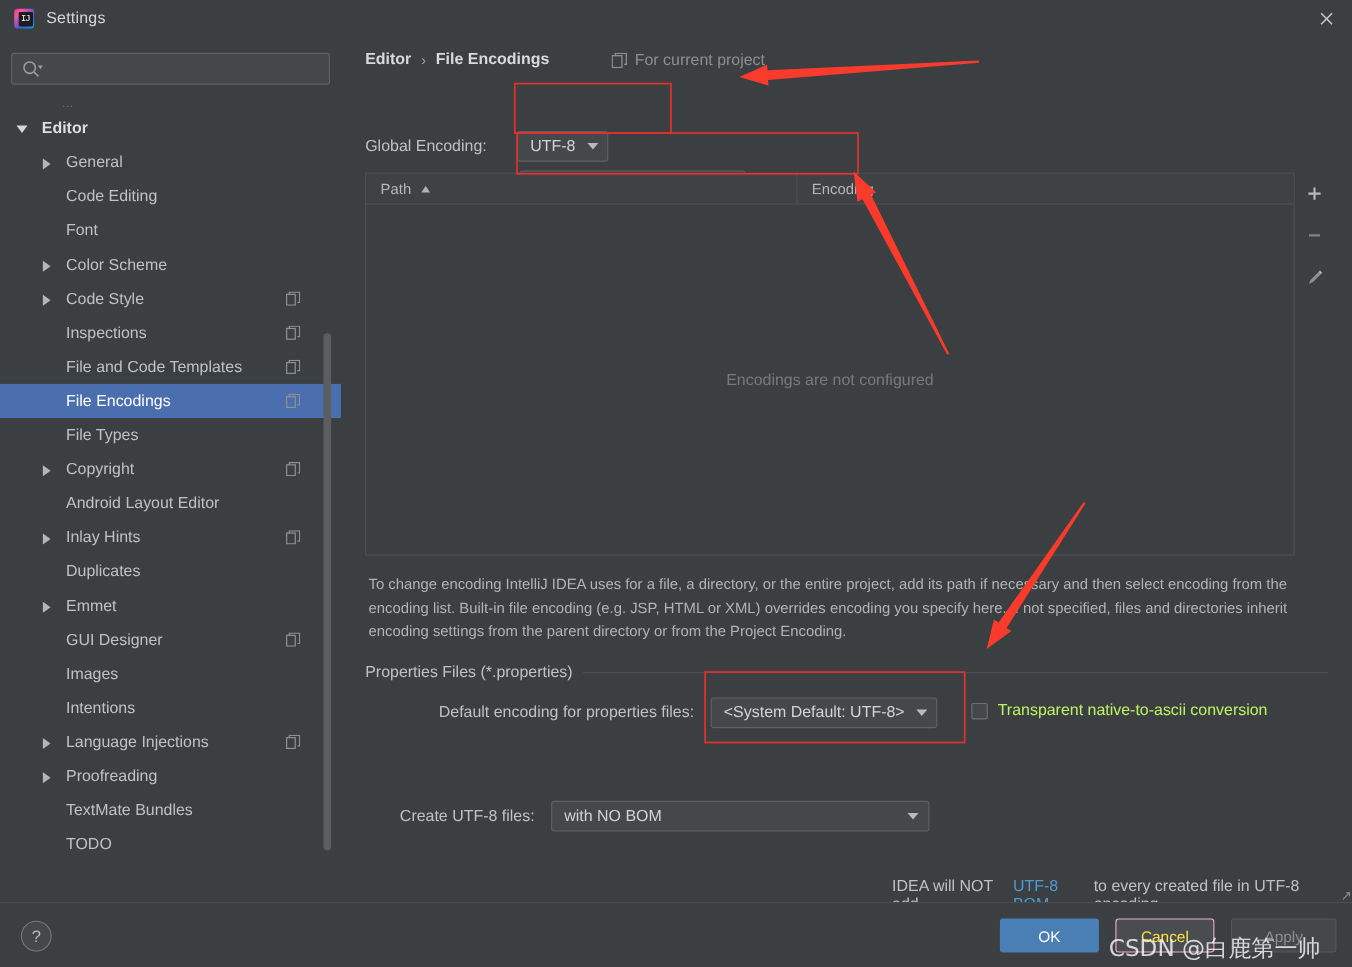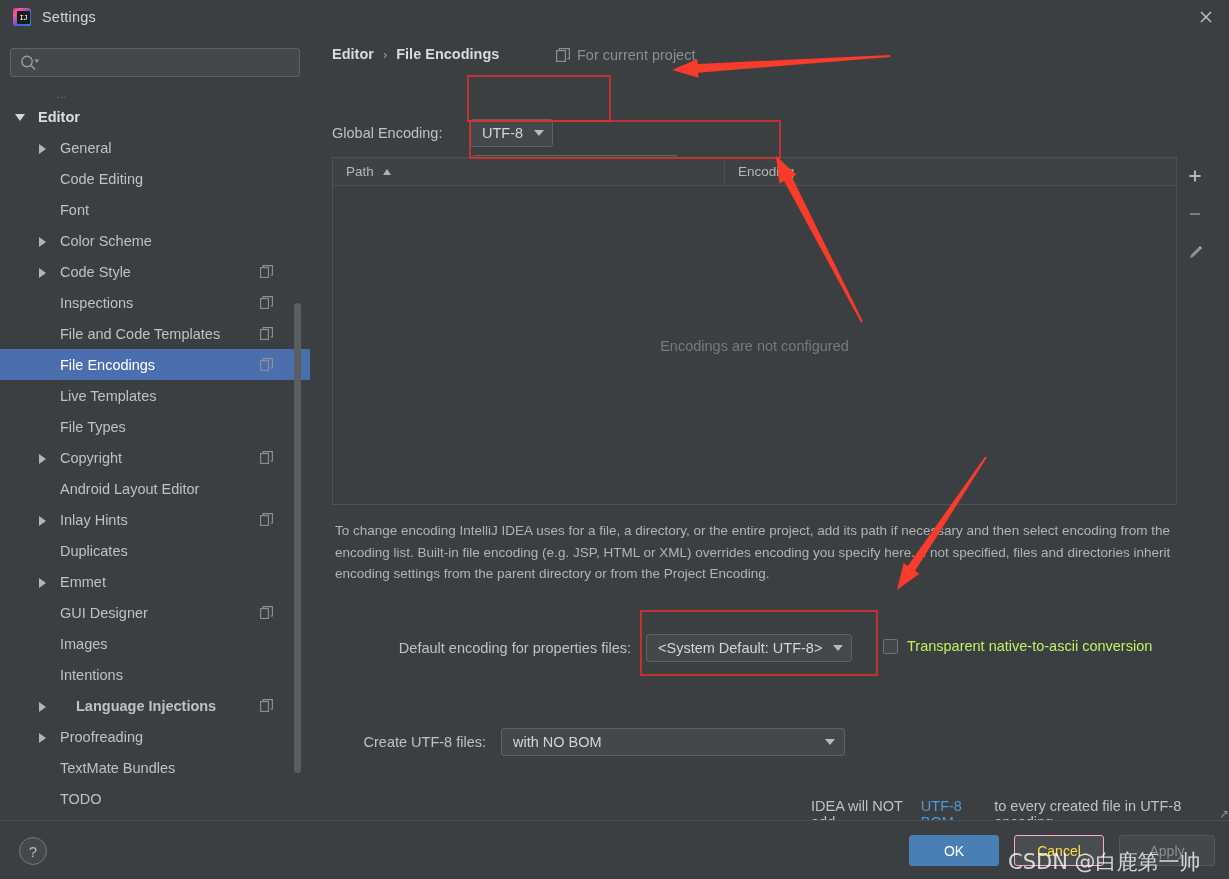--- a/index.html
+++ b/index.html
@@ -326,24 +326,20 @@
           <span class="label" style="margin-left: 10px;">File Encodings</span>
           <span class="copy-badge">
             <svg width="13" height="13" viewBox="0 0 13 13">
               <rect x="0.6" y="2.6" width="7.8" height="9.8" stroke="#8e9294" stroke-width="1.1" fill="none"></rect>
               <path d="M3 2.6 V0.6 H12.4 V10 H10.4" stroke="#8e9294" stroke-width="1.1" fill="none"></path>
             </svg>
           </span>
         </div>
         <div class="tree-row">
           <span class="twisty" style="margin-left: 36px;"></span>
-          <span class="label" style="margin-left: 10px;">Live Templates</span>
-        </div>
-        <div class="tree-row">
-          <span class="twisty" style="margin-left: 36px;"></span>
           <span class="label" style="margin-left: 10px;">File Types</span>
         </div>
         <div class="tree-row">
           <span class="twisty right" style="margin-left: 36px;"></span>
           <span class="label" style="margin-left: 10px;">Copyright</span>
           <span class="copy-badge">
             <svg width="13" height="13" viewBox="0 0 13 13">
               <rect x="0.6" y="2.6" width="7.8" height="9.8" stroke="#8e9294" stroke-width="1.1" fill="none"></rect>
               <path d="M3 2.6 V0.6 H12.4 V10 H10.4" stroke="#8e9294" stroke-width="1.1" fill="none"></path>
             </svg>
@@ -384,21 +380,21 @@
         <div class="tree-row">
           <span class="twisty" style="margin-left: 36px;"></span>
           <span class="label" style="margin-left: 10px;">Images</span>
         </div>
         <div class="tree-row">
           <span class="twisty" style="margin-left: 36px;"></span>
           <span class="label" style="margin-left: 10px;">Intentions</span>
         </div>
         <div class="tree-row">
           <span class="twisty right" style="margin-left: 36px;"></span>
-          <span class="label" style="margin-left: 26px; font-weight: bold;">Language Injections</span>
+          <span class="label" style="margin-left: 10px;">Language Injections</span>
           <span class="copy-badge">
             <svg width="13" height="13" viewBox="0 0 13 13">
               <rect x="0.6" y="2.6" width="7.8" height="9.8" stroke="#8e9294" stroke-width="1.1" fill="none"></rect>
               <path d="M3 2.6 V0.6 H12.4 V10 H10.4" stroke="#8e9294" stroke-width="1.1" fill="none"></path>
             </svg>
           </span>
         </div>
         <div class="tree-row">
           <span class="twisty right" style="margin-left: 36px;"></span>
           <span class="label" style="margin-left: 10px;">Proofreading</span>
@@ -476,20 +472,24 @@
       <div class="tb-btn">
         <svg width="17" height="17" viewBox="0 0 17 17">
           <path d="M3 14 L4.3 10.6 L11.6 3.3 L13.7 5.4 L6.4 12.7 Z" fill="#8d9193"></path>
           <path d="M11.6 3.3 L13 1.9 L15.1 4 L13.7 5.4 Z" fill="#b0b3b5"></path>
         </svg>
       </div>
     </div>
 
     <div id="desc">To change encoding IntelliJ IDEA uses for a file, a directory, or the entire project, add its path if necessary and then select encoding from the encoding list. Built-in file encoding (e.g. JSP, HTML or XML) overrides encoding you specify here. If not specified, files and directories inherit encoding settings from the parent directory or from the Project Encoding.</div>
 
+    <div class="group" style="top:570px;">
+      <span class="gtitle">Properties Files (*.properties)</span>
+      <span class="gline"></span>
+    </div>
 
     <div class="field-row" style="left:25px; top:601px;">
       <span class="field-label" style="width:311px; text-align:right; padding-right:15px;">Default encoding for properties files:</span>
       <span class="combo">
         <span>&lt;System Default: UTF-8&gt;</span>
         <span class="caret"></span>
       </span>
     </div>
 
     <div class="checkbox-row" style="position:absolute; left:573px; top:605px;">

